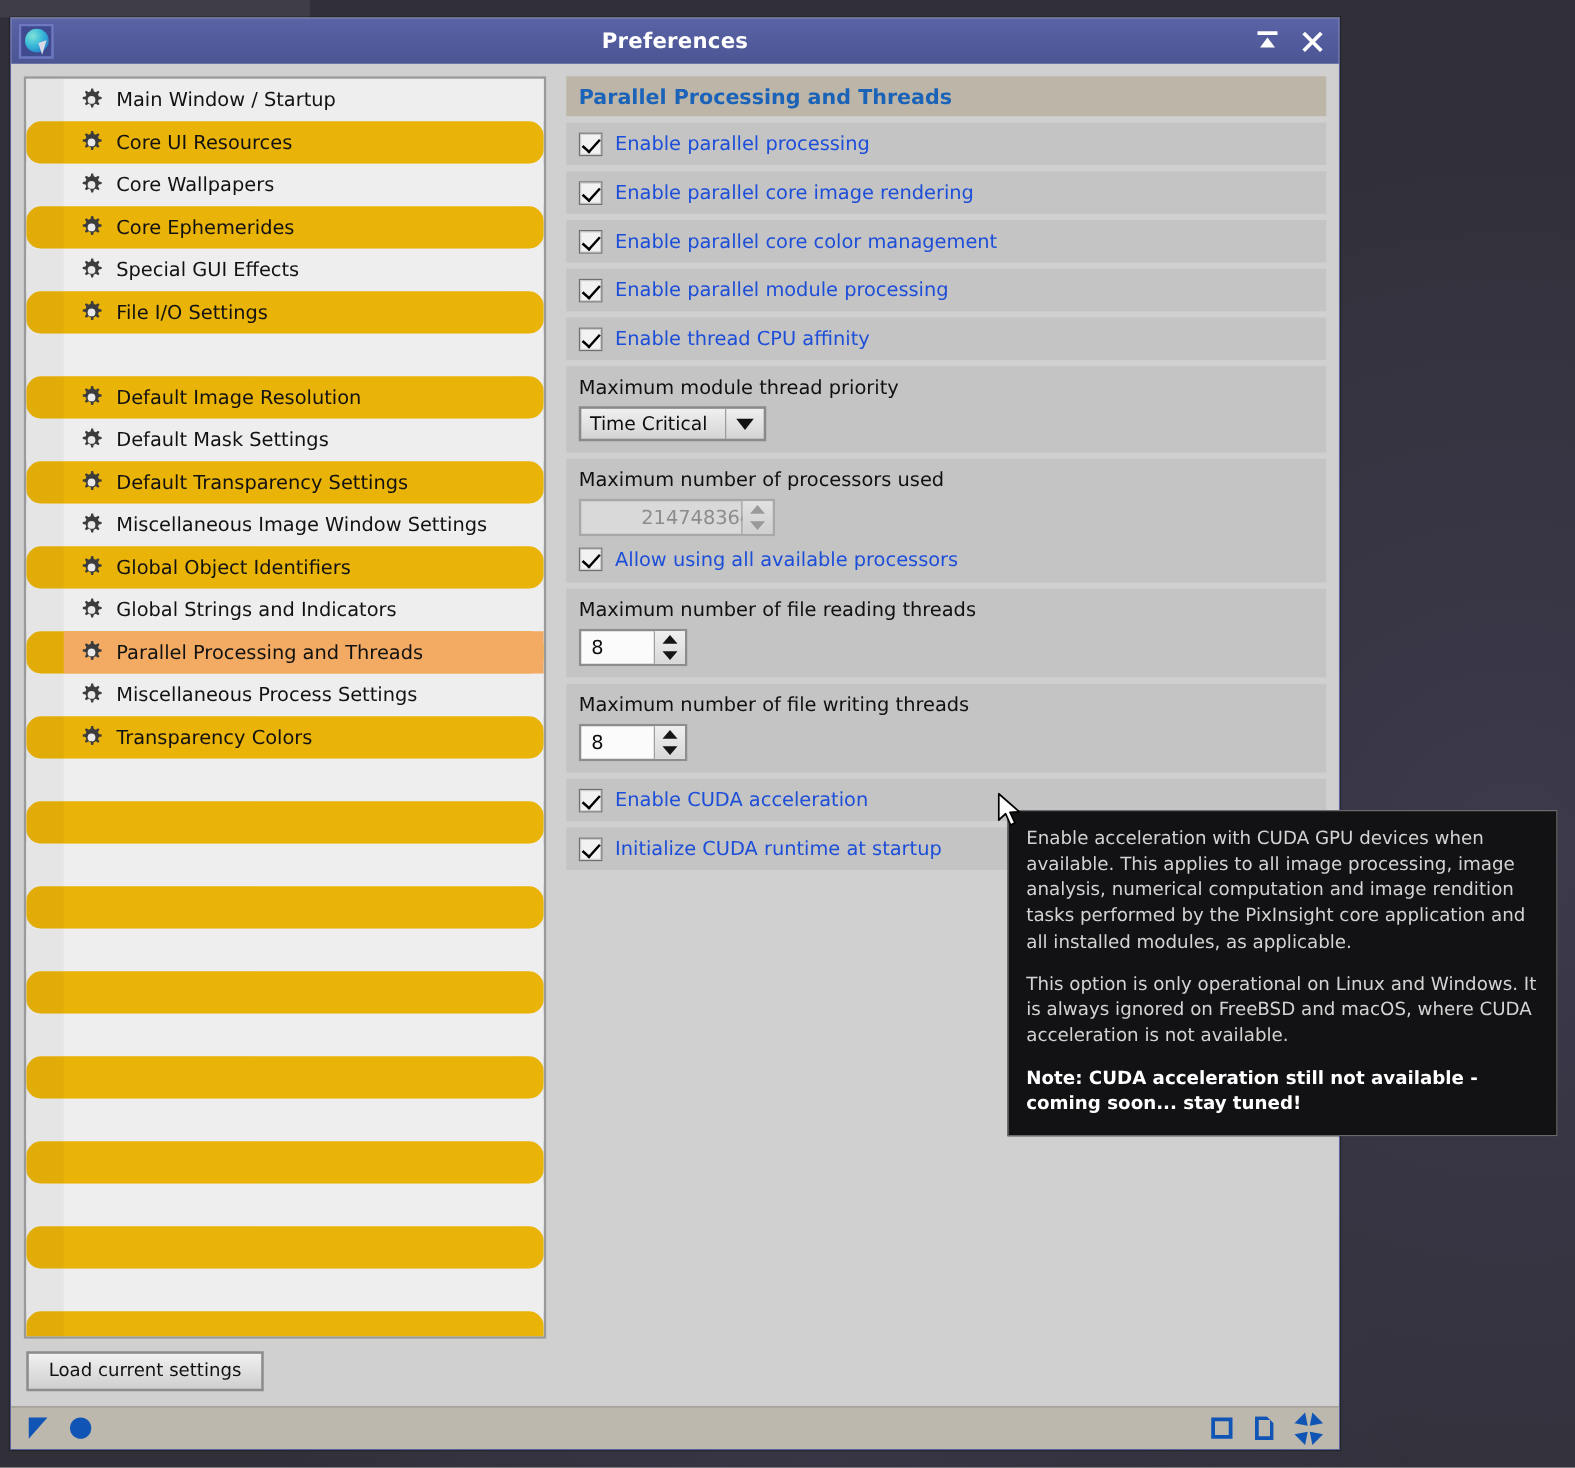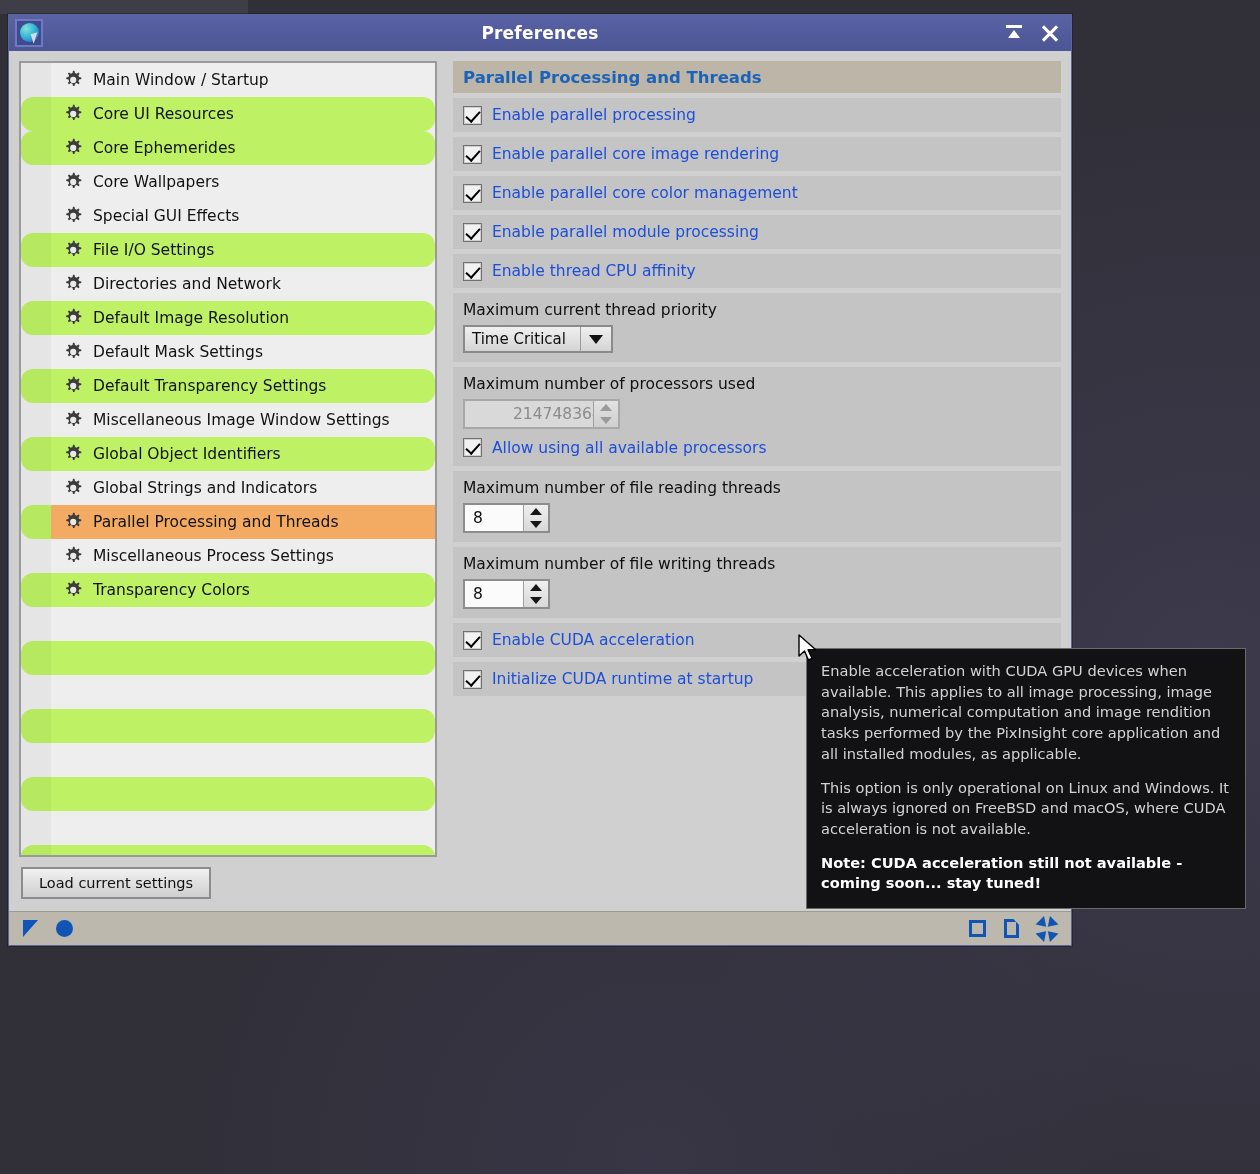--- a/index.html
+++ b/index.html
@@ -24,21 +24,21 @@
   }
   .desktop-topstripe {
     position: absolute; left: 0; top: 0; width: 248px; height: 14px;
     background: #3f3d48;
   }
 
   
   .window {
     position: absolute;
     left: 8px; top: 14px;
-    width: 1064px; height: 932px;
+    width: 1064px; height: 1146px;
     border: 1px solid #5c6499;
     background: #d0d0d0;
     display: flex; flex-direction: column;
     box-shadow: 0 0 0 1px rgba(0,0,0,0.25);
   }
   .titlebar {
     height: 36px; flex: 0 0 36px;
     background: linear-gradient(to bottom, #5a63a5 0%, #525b9c 50%, #4d5694 100%);
     display: flex; align-items: center;
     position: relative;
@@ -118,21 +118,21 @@
     background: #eeeeee;
     overflow: hidden;
     display: flex; flex-direction: column;
   }
   .side-row {
     height: 34px; flex: 0 0 34px;
     display: flex; align-items: center;
     position: relative;
   }
   .side-row.odd  { background: #eeeeee; }
-  .side-row.even { background: #bef264; border-radius: 12px; }
+  .side-row.even { background: #eab308; border-radius: 12px; }
   .side-row .indent {
     width: 30px; flex: 0 0 30px; height: 100%;
     background: rgba(0,0,0,0.035);
   }
   .side-row.selected .sel-fill {
     position: absolute; left: 30px; right: 0; top: 0; bottom: 0;
     background: #f3ab63;
   }
   .side-row .content {
     position: relative; z-index: 2;
@@ -387,20 +387,32 @@
               <span class="content">
                 <span class="gear">
                   <svg width="20" height="20" viewBox="0 0 20 20">
                     <path fill="#3c3c3c" d="M10 0.8 l1.5 0 0.5 2.2 1.6 0.7 1.9-1.2 1.1 1.1 -1.2 1.9 0.7 1.6 2.2 0.5 0 1.5 -2.2 0.5 -0.7 1.6 1.2 1.9 -1.1 1.1 -1.9-1.2 -1.6 0.7 -0.5 2.2 -1.5 0 -0.5-2.2 -1.6-0.7 -1.9 1.2 -1.1-1.1 1.2-1.9 -0.7-1.6 -2.2-0.5 0-1.5 2.2-0.5 0.7-1.6 -1.2-1.9 1.1-1.1 1.9 1.2 1.6-0.7z"></path>
                     <circle cx="10.2" cy="9.9" r="3.1" fill="#e9e9e9"></circle>
                   </svg>
                 </span>
                 <span class="side-label">Core UI Resources</span>
               </span>
             </div>
+            <div class="side-row odd">
+              <span class="indent"></span>
+              <span class="content">
+                <span class="gear">
+                  <svg width="20" height="20" viewBox="0 0 20 20">
+                    <path fill="#3c3c3c" d="M10 0.8 l1.5 0 0.5 2.2 1.6 0.7 1.9-1.2 1.1 1.1 -1.2 1.9 0.7 1.6 2.2 0.5 0 1.5 -2.2 0.5 -0.7 1.6 1.2 1.9 -1.1 1.1 -1.9-1.2 -1.6 0.7 -0.5 2.2 -1.5 0 -0.5-2.2 -1.6-0.7 -1.9 1.2 -1.1-1.1 1.2-1.9 -0.7-1.6 -2.2-0.5 0-1.5 2.2-0.5 0.7-1.6 -1.2-1.9 1.1-1.1 1.9 1.2 1.6-0.7z"></path>
+                    <circle cx="10.2" cy="9.9" r="3.1" fill="#e9e9e9"></circle>
+                  </svg>
+                </span>
+                <span class="side-label">Core Wallpapers</span>
+              </span>
+            </div>
             <div class="side-row even">
               <span class="indent"></span>
               <span class="content">
                 <span class="gear">
                   <svg width="20" height="20" viewBox="0 0 20 20">
                     <path fill="#3c3c3c" d="M10 0.8 l1.5 0 0.5 2.2 1.6 0.7 1.9-1.2 1.1 1.1 -1.2 1.9 0.7 1.6 2.2 0.5 0 1.5 -2.2 0.5 -0.7 1.6 1.2 1.9 -1.1 1.1 -1.9-1.2 -1.6 0.7 -0.5 2.2 -1.5 0 -0.5-2.2 -1.6-0.7 -1.9 1.2 -1.1-1.1 1.2-1.9 -0.7-1.6 -2.2-0.5 0-1.5 2.2-0.5 0.7-1.6 -1.2-1.9 1.1-1.1 1.9 1.2 1.6-0.7z"></path>
                     <circle cx="10.2" cy="9.9" r="3.1" fill="#e9e9e9"></circle>
                   </svg>
                 </span>
                 <span class="side-label">Core Ephemerides</span>
@@ -408,58 +420,37 @@
             </div>
             <div class="side-row odd">
               <span class="indent"></span>
               <span class="content">
                 <span class="gear">
                   <svg width="20" height="20" viewBox="0 0 20 20">
                     <path fill="#3c3c3c" d="M10 0.8 l1.5 0 0.5 2.2 1.6 0.7 1.9-1.2 1.1 1.1 -1.2 1.9 0.7 1.6 2.2 0.5 0 1.5 -2.2 0.5 -0.7 1.6 1.2 1.9 -1.1 1.1 -1.9-1.2 -1.6 0.7 -0.5 2.2 -1.5 0 -0.5-2.2 -1.6-0.7 -1.9 1.2 -1.1-1.1 1.2-1.9 -0.7-1.6 -2.2-0.5 0-1.5 2.2-0.5 0.7-1.6 -1.2-1.9 1.1-1.1 1.9 1.2 1.6-0.7z"></path>
                     <circle cx="10.2" cy="9.9" r="3.1" fill="#e9e9e9"></circle>
                   </svg>
                 </span>
-                <span class="side-label">Core Wallpapers</span>
-              </span>
-            </div>
-            <div class="side-row odd">
-              <span class="indent"></span>
-              <span class="content">
-                <span class="gear">
-                  <svg width="20" height="20" viewBox="0 0 20 20">
-                    <path fill="#3c3c3c" d="M10 0.8 l1.5 0 0.5 2.2 1.6 0.7 1.9-1.2 1.1 1.1 -1.2 1.9 0.7 1.6 2.2 0.5 0 1.5 -2.2 0.5 -0.7 1.6 1.2 1.9 -1.1 1.1 -1.9-1.2 -1.6 0.7 -0.5 2.2 -1.5 0 -0.5-2.2 -1.6-0.7 -1.9 1.2 -1.1-1.1 1.2-1.9 -0.7-1.6 -2.2-0.5 0-1.5 2.2-0.5 0.7-1.6 -1.2-1.9 1.1-1.1 1.9 1.2 1.6-0.7z"></path>
-                    <circle cx="10.2" cy="9.9" r="3.1" fill="#e9e9e9"></circle>
-                  </svg>
-                </span>
                 <span class="side-label">Special GUI Effects</span>
               </span>
             </div>
             <div class="side-row even">
               <span class="indent"></span>
               <span class="content">
                 <span class="gear">
                   <svg width="20" height="20" viewBox="0 0 20 20">
                     <path fill="#3c3c3c" d="M10 0.8 l1.5 0 0.5 2.2 1.6 0.7 1.9-1.2 1.1 1.1 -1.2 1.9 0.7 1.6 2.2 0.5 0 1.5 -2.2 0.5 -0.7 1.6 1.2 1.9 -1.1 1.1 -1.9-1.2 -1.6 0.7 -0.5 2.2 -1.5 0 -0.5-2.2 -1.6-0.7 -1.9 1.2 -1.1-1.1 1.2-1.9 -0.7-1.6 -2.2-0.5 0-1.5 2.2-0.5 0.7-1.6 -1.2-1.9 1.1-1.1 1.9 1.2 1.6-0.7z"></path>
                     <circle cx="10.2" cy="9.9" r="3.1" fill="#e9e9e9"></circle>
                   </svg>
                 </span>
                 <span class="side-label">File I/O Settings</span>
               </span>
             </div>
             <div class="side-row odd">
               <span class="indent"></span>
-              <span class="content">
-                <span class="gear">
-                  <svg width="20" height="20" viewBox="0 0 20 20">
-                    <path fill="#3c3c3c" d="M10 0.8 l1.5 0 0.5 2.2 1.6 0.7 1.9-1.2 1.1 1.1 -1.2 1.9 0.7 1.6 2.2 0.5 0 1.5 -2.2 0.5 -0.7 1.6 1.2 1.9 -1.1 1.1 -1.9-1.2 -1.6 0.7 -0.5 2.2 -1.5 0 -0.5-2.2 -1.6-0.7 -1.9 1.2 -1.1-1.1 1.2-1.9 -0.7-1.6 -2.2-0.5 0-1.5 2.2-0.5 0.7-1.6 -1.2-1.9 1.1-1.1 1.9 1.2 1.6-0.7z"></path>
-                    <circle cx="10.2" cy="9.9" r="3.1" fill="#e9e9e9"></circle>
-                  </svg>
-                </span>
-                <span class="side-label">Directories and Network</span>
-              </span>
             </div>
             <div class="side-row even">
               <span class="indent"></span>
               <span class="content">
                 <span class="gear">
                   <svg width="20" height="20" viewBox="0 0 20 20">
                     <path fill="#3c3c3c" d="M10 0.8 l1.5 0 0.5 2.2 1.6 0.7 1.9-1.2 1.1 1.1 -1.2 1.9 0.7 1.6 2.2 0.5 0 1.5 -2.2 0.5 -0.7 1.6 1.2 1.9 -1.1 1.1 -1.9-1.2 -1.6 0.7 -0.5 2.2 -1.5 0 -0.5-2.2 -1.6-0.7 -1.9 1.2 -1.1-1.1 1.2-1.9 -0.7-1.6 -2.2-0.5 0-1.5 2.2-0.5 0.7-1.6 -1.2-1.9 1.1-1.1 1.9 1.2 1.6-0.7z"></path>
                     <circle cx="10.2" cy="9.9" r="3.1" fill="#e9e9e9"></circle>
                   </svg>
                 </span>
@@ -630,21 +621,21 @@
               <span class="cbox checked"></span>
               <span class="opt-label">Enable parallel module processing</span>
             </div>
             <div class="opt-row">
               <span class="cbox checked"></span>
               <span class="opt-label">Enable thread CPU affinity</span>
             </div>
           </div>
 
         <div class="opt-row block">
-          <span class="field-label">Maximum current thread priority</span>
+          <span class="field-label">Maximum module thread priority</span>
           <div class="combo">
             <span class="combo-val">Time Critical</span>
             <span class="combo-arrow">
                 <i></i>
               </span>
           </div>
         </div>
 
         <div class="opt-row block">
           <span class="field-label">Maximum number of processors used</span>

